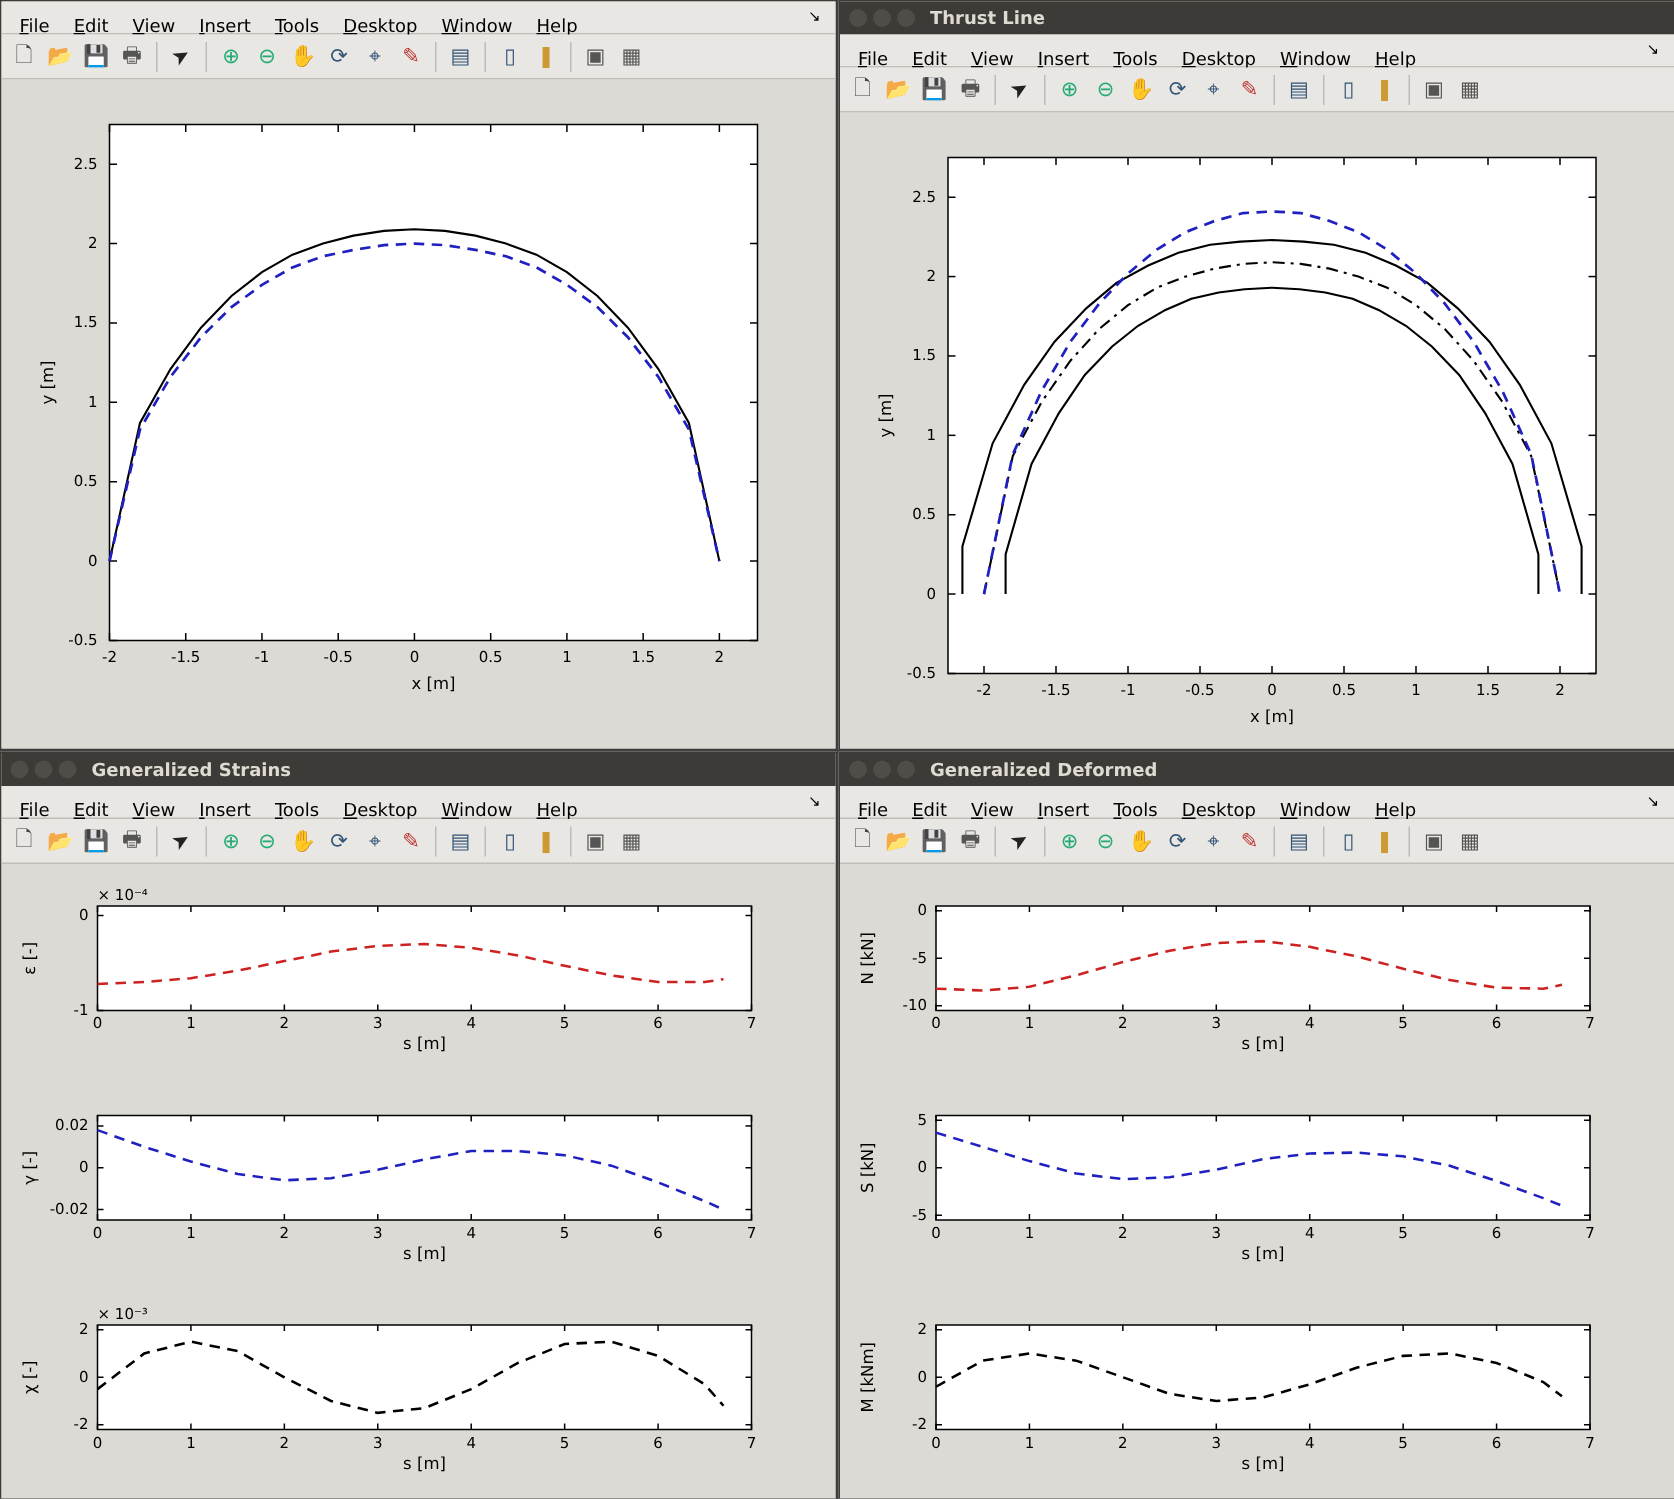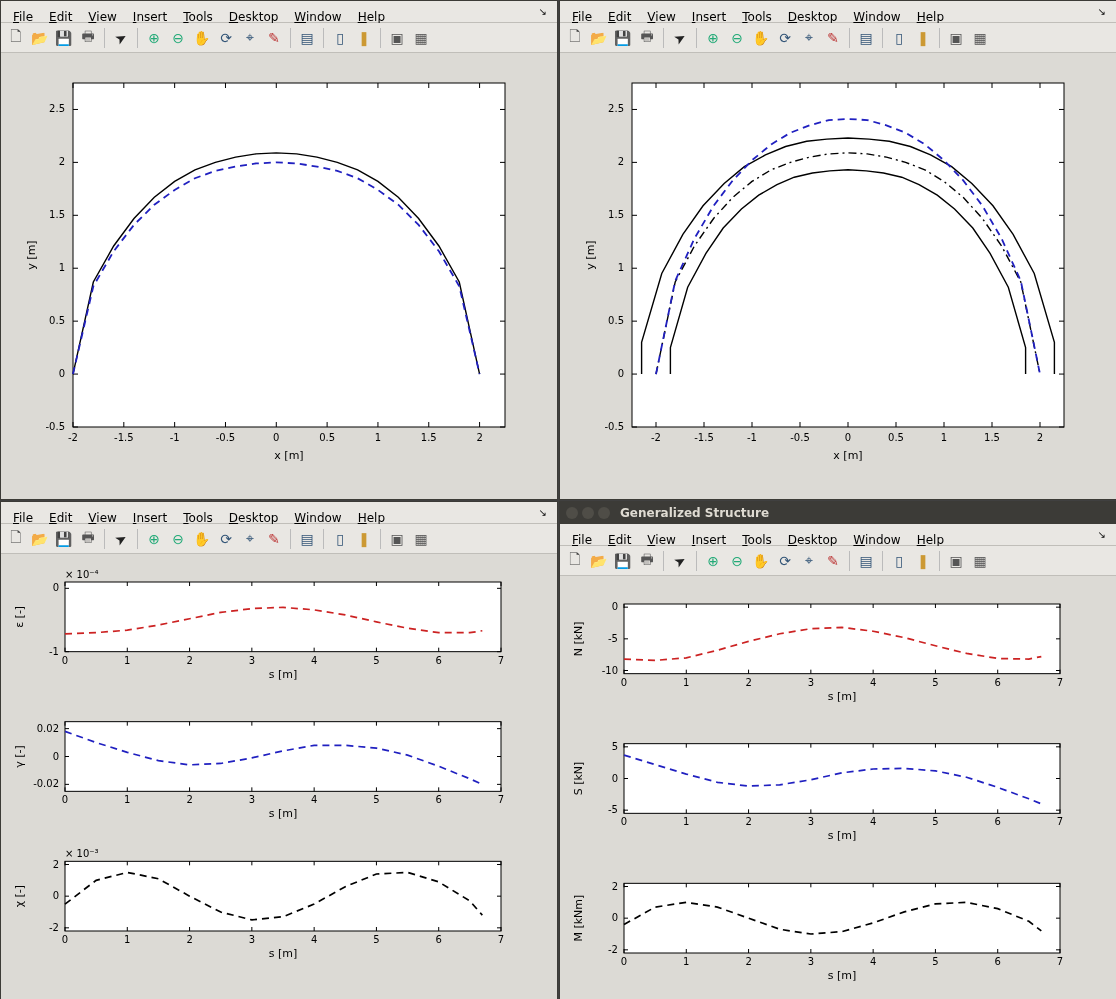--- a/index.html
+++ b/index.html
@@ -205,20 +205,28 @@
         <text x="64" y="59.46153846153845" class="tick-label" text-anchor="end">2.5</text>
         <text x="288" y="406" class="axis-label" text-anchor="middle">x [m]</text>
         <text x="0" y="0" class="axis-label" text-anchor="middle" transform="translate(34,202) rotate(-90)">y [m]</text>
         <path d="M72 321.0769230769231 L92.32941176470588 228.99076923076922 L112.65882352941176 193.00307692307692 L132.98823529411766 165.48307692307694 L153.31764705882352 144.31384615384616 L173.6470588235294 128.43692307692305 L193.9764705882353 116.79384615384618 L214.30588235294118 109.38461538461536 L234.63529411764705 104.09230769230771 L254.96470588235294 100.91692307692307 L275.2941176470588 99.85846153846154 L295.6235294117647 100.91692307692307 L315.9529411764706 104.09230769230771 L336.2823529411765 109.38461538461536 L356.61176470588236 116.79384615384618 L376.94117647058823 128.43692307692305 L397.2705882352941 144.31384615384616 L417.59999999999997 165.48307692307694 L437.9294117647059 193.00307692307692 L458.25882352941176 228.99076923076922 L478.5882352941176 321.0769230769231 " fill="none" stroke="#000000" stroke-width="1.4" stroke-dasharray="null"></path>
         <path d="M72 321.0769230769231 L92.32941176470588 233.2246153846154 L112.65882352941176 198.29538461538462 L132.98823529411766 171.83384615384617 L153.31764705882352 151.72307692307692 L173.6470588235294 136.90461538461537 L193.9764705882353 125.26153846153846 L214.30588235294118 117.8523076923077 L234.63529411764705 113.61846153846153 L254.96470588235294 110.44307692307689 L275.2941176470588 109.38461538461536 L295.6235294117647 110.44307692307689 L315.9529411764706 113.61846153846153 L336.2823529411765 117.8523076923077 L356.61176470588236 125.26153846153846 L376.94117647058823 136.90461538461537 L397.2705882352941 151.72307692307692 L417.59999999999997 171.83384615384617 L437.9294117647059 198.29538461538462 L458.25882352941176 233.2246153846154 L478.5882352941176 321.0769230769231 " fill="none" stroke="#2020c0" stroke-width="1.8" stroke-dasharray="7 5"></path>
       </svg>
   </div>
 </div>
 
 <div class="window">
+  <div class="titlebar">
+    <span class="win-controls">
+      <span class="win-btn"></span>
+      <span class="win-btn"></span>
+      <span class="win-btn"></span>
+    </span>
+    <span>Thrust Line</span>
+  </div>
   <div class="menubar">
       <span class="menu-item"><span class="ul">F</span>ile</span>
       <span class="menu-item"><span class="ul">E</span>dit</span>
       <span class="menu-item"><span class="ul">V</span>iew</span>
       <span class="menu-item"><span class="ul">I</span>nsert</span>
       <span class="menu-item"><span class="ul">T</span>ools</span>
       <span class="menu-item"><span class="ul">D</span>esktop</span>
       <span class="menu-item"><span class="ul">W</span>indow</span>
       <span class="menu-item"><span class="ul">H</span>elp</span>
       <span class="menu-arrow">↘</span>
@@ -333,20 +341,28 @@
         <text x="0" y="0" class="axis-label" text-anchor="middle" transform="translate(34,202) rotate(-90)">y [m]</text>
         <path d="M81.60000000000001 321.0769230769231 L81.60000000000001 289.3230769230769 L101.76 220.52307692307693 L122.88 181.35999999999999 L143.04000000000002 152.7815384615385 L164.16 130.55384615384617 L184.32 113.61846153846153 L205.44000000000003 101.97538461538466 L225.6 93.50769230769231 L246.72 88.21538461538461 L266.88 86.09846153846149 L288 85.04000000000002 L309.12 86.09846153846149 L329.28000000000003 88.21538461538461 L350.4 93.50769230769231 L370.56 101.97538461538466 L391.68 113.61846153846153 L411.84 130.55384615384617 L432.96 152.7815384615385 L453.11999999999995 181.35999999999999 L474.23999999999995 220.52307692307693 L494.40000000000003 289.3230769230769 L494.40000000000003 321.0769230769231 " fill="none" stroke="#000000" stroke-width="1.4" stroke-dasharray="null"></path>
         <path d="M110.39999999999999 321.0769230769231 L110.39999999999999 294.61538461538464 L127.68 234.28307692307695 L145.92000000000002 200.4123076923077 L163.2 175.00923076923075 L181.44 155.9569230769231 L198.71999999999997 142.19692307692307 L216.96 131.6123076923077 L234.23999999999998 124.20307692307688 L252.48 119.96923076923079 L269.76 117.8523076923077 L288 116.79384615384618 L306.24 117.8523076923077 L323.52 119.96923076923079 L341.76 124.20307692307688 L359.04 131.6123076923077 L377.28 142.19692307692307 L394.56 155.9569230769231 L412.8 175.00923076923075 L430.08 200.4123076923077 L448.32 234.28307692307695 L465.59999999999997 294.61538461538464 L465.59999999999997 321.0769230769231 " fill="none" stroke="#000000" stroke-width="1.4" stroke-dasharray="null"></path>
         <path d="M96 321.0769230769231 L115.19999999999999 228.99076923076922 L134.39999999999998 193.00307692307692 L153.60000000000002 165.48307692307694 L172.8 144.31384615384616 L192 128.43692307692305 L211.2 116.79384615384618 L230.39999999999998 109.38461538461536 L249.60000000000002 104.09230769230771 L268.79999999999995 100.91692307692307 L288 99.85846153846154 L307.20000000000005 100.91692307692307 L326.4 104.09230769230771 L345.59999999999997 109.38461538461536 L364.79999999999995 116.79384615384618 L384 128.43692307692305 L403.20000000000005 144.31384615384616 L422.4 165.48307692307694 L441.6 193.00307692307692 L460.79999999999995 228.99076923076922 L480 321.0769230769231 " fill="none" stroke="#000000" stroke-width="1.4" stroke-dasharray="8 4 2 4"></path>
         <path d="M96 321.0769230769231 L115.19999999999999 227.93230769230772 L134.39999999999998 185.59384615384616 L153.60000000000002 152.7815384615385 L172.8 127.37846153846152 L192 107.2676923076923 L211.2 91.39076923076925 L230.39999999999998 79.74769230769232 L249.60000000000002 72.33846153846156 L268.79999999999995 67.04615384615386 L288 65.98769230769227 L307.20000000000005 67.04615384615386 L326.4 72.33846153846156 L345.59999999999997 79.74769230769232 L364.79999999999995 91.39076923076925 L384 107.2676923076923 L403.20000000000005 127.37846153846152 L422.4 152.7815384615385 L441.6 185.59384615384616 L460.79999999999995 227.93230769230772 L480 321.0769230769231 " fill="none" stroke="#2020c0" stroke-width="1.8" stroke-dasharray="7 5"></path>
       </svg>
   </div>
 </div>
 
 <div class="window">
+  <div class="titlebar">
+    <span class="win-controls">
+      <span class="win-btn"></span>
+      <span class="win-btn"></span>
+      <span class="win-btn"></span>
+    </span>
+    <span>Generalized Strains</span>
+  </div>
   <div class="menubar">
       <span class="menu-item"><span class="ul">F</span>ile</span>
       <span class="menu-item"><span class="ul">E</span>dit</span>
       <span class="menu-item"><span class="ul">V</span>iew</span>
       <span class="menu-item"><span class="ul">I</span>nsert</span>
       <span class="menu-item"><span class="ul">T</span>ools</span>
       <span class="menu-item"><span class="ul">D</span>esktop</span>
       <span class="menu-item"><span class="ul">W</span>indow</span>
       <span class="menu-item"><span class="ul">H</span>elp</span>
       <span class="menu-arrow">↘</span>
@@ -522,21 +538,21 @@
   </div>
 </div>
 
 <div class="window">
   <div class="titlebar">
     <span class="win-controls">
       <span class="win-btn"></span>
       <span class="win-btn"></span>
       <span class="win-btn"></span>
     </span>
-    <span>Generalized Structure</span>
+    <span>Generalized Deformed</span>
   </div>
   <div class="menubar">
       <span class="menu-item"><span class="ul">F</span>ile</span>
       <span class="menu-item"><span class="ul">E</span>dit</span>
       <span class="menu-item"><span class="ul">V</span>iew</span>
       <span class="menu-item"><span class="ul">I</span>nsert</span>
       <span class="menu-item"><span class="ul">T</span>ools</span>
       <span class="menu-item"><span class="ul">D</span>esktop</span>
       <span class="menu-item"><span class="ul">W</span>indow</span>
       <span class="menu-item"><span class="ul">H</span>elp</span>

